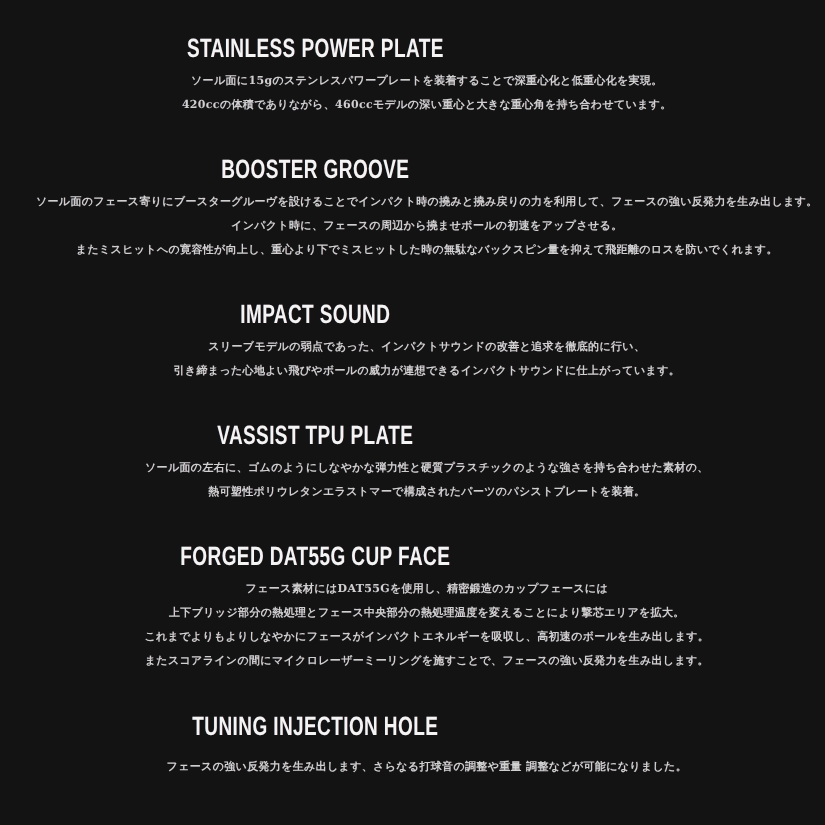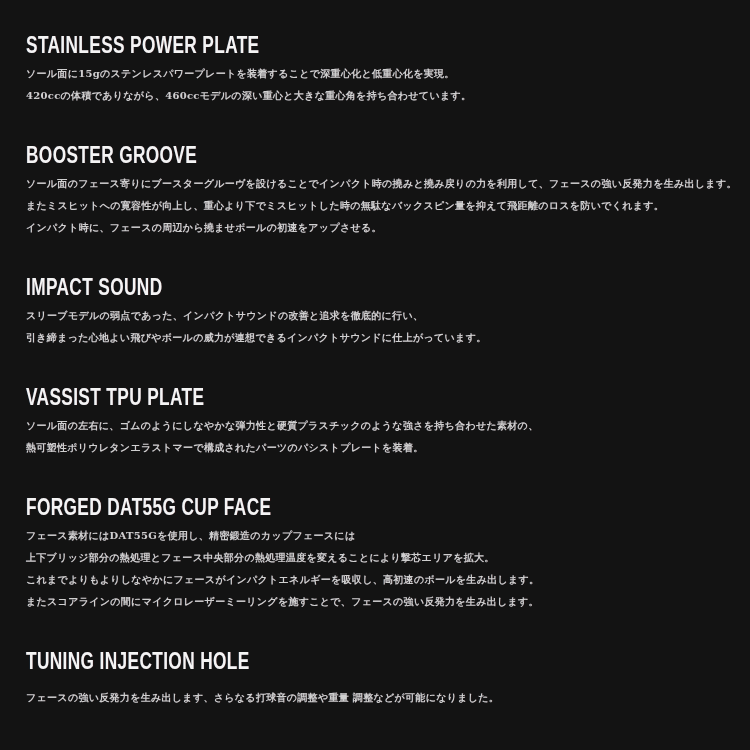--- a/index.html
+++ b/index.html
@@ -14,20 +14,21 @@
     font-family: "Liberation Sans", sans-serif;
   }
   .page {
     box-sizing: border-box;
     width: 750px;
     height: 750px;
     padding: 33px 0 0 26px;
   }
   .feature-section {
     margin: 0 0 36px 0;
+    text-align: center;
   }
   .section-title {
     margin: 0 0 6px 0;
     font-family: "Liberation Sans", "DejaVu Sans", sans-serif;
     font-weight: 700;
     font-size: 24px;
     line-height: 24px;
     color: #f4f4f4;
     letter-spacing: 0.5px;
     white-space: nowrap;
@@ -63,22 +64,22 @@
         <h2 class="section-title">STAINLESS POWER PLATE</h2>
         <div class="section-body">
           <p>ソール面に15gのステンレスパワープレートを装着することで深重心化と低重心化を実現。</p>
           <p>420ccの体積でありながら、460ccモデルの深い重心と大きな重心角を持ち合わせています。</p>
         </div>
       </section>
       <section class="feature-section">
         <h2 class="section-title">BOOSTER GROOVE</h2>
         <div class="section-body">
           <p>ソール面のフェース寄りにブースターグルーヴを設けることでインパクト時の撓みと撓み戻りの力を利用して、フェースの強い反発力を生み出します。</p>
+          <p>インパクト時に、フェースの周辺から撓ませボールの初速をアップさせる。</p>
           <p>またミスヒットへの寛容性が向上し、重心より下でミスヒットした時の無駄なバックスピン量を抑えて飛距離のロスを防いでくれます。</p>
-          <p>インパクト時に、フェースの周辺から撓ませボールの初速をアップさせる。</p>
         </div>
       </section>
       <section class="feature-section">
         <h2 class="section-title">IMPACT SOUND</h2>
         <div class="section-body">
           <p>スリーブモデルの弱点であった、インパクトサウンドの改善と追求を徹底的に行い、</p>
           <p>引き締まった心地よい飛びやボールの威力が連想できるインパクトサウンドに仕上がっています。</p>
         </div>
       </section>
       <section class="feature-section">

